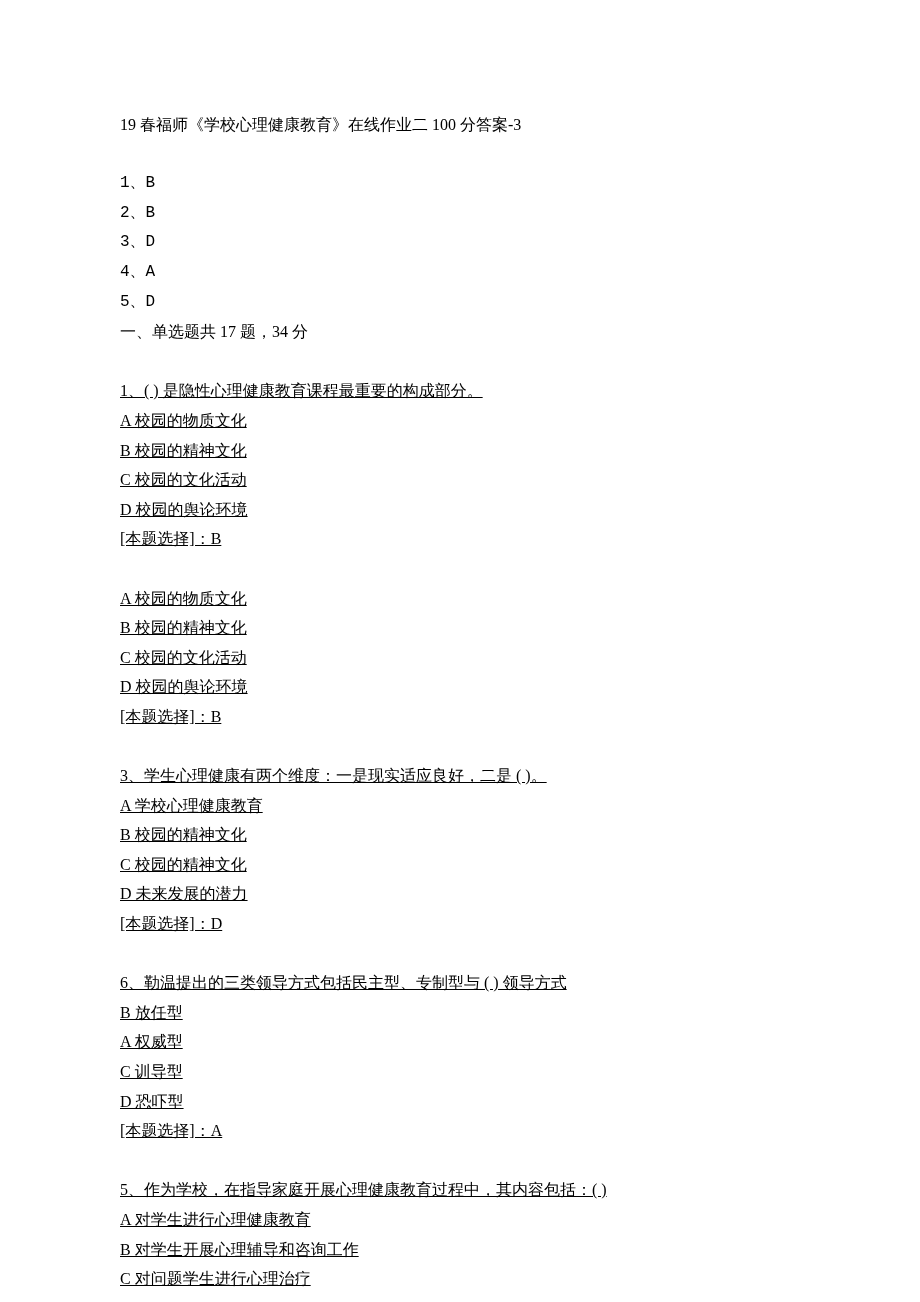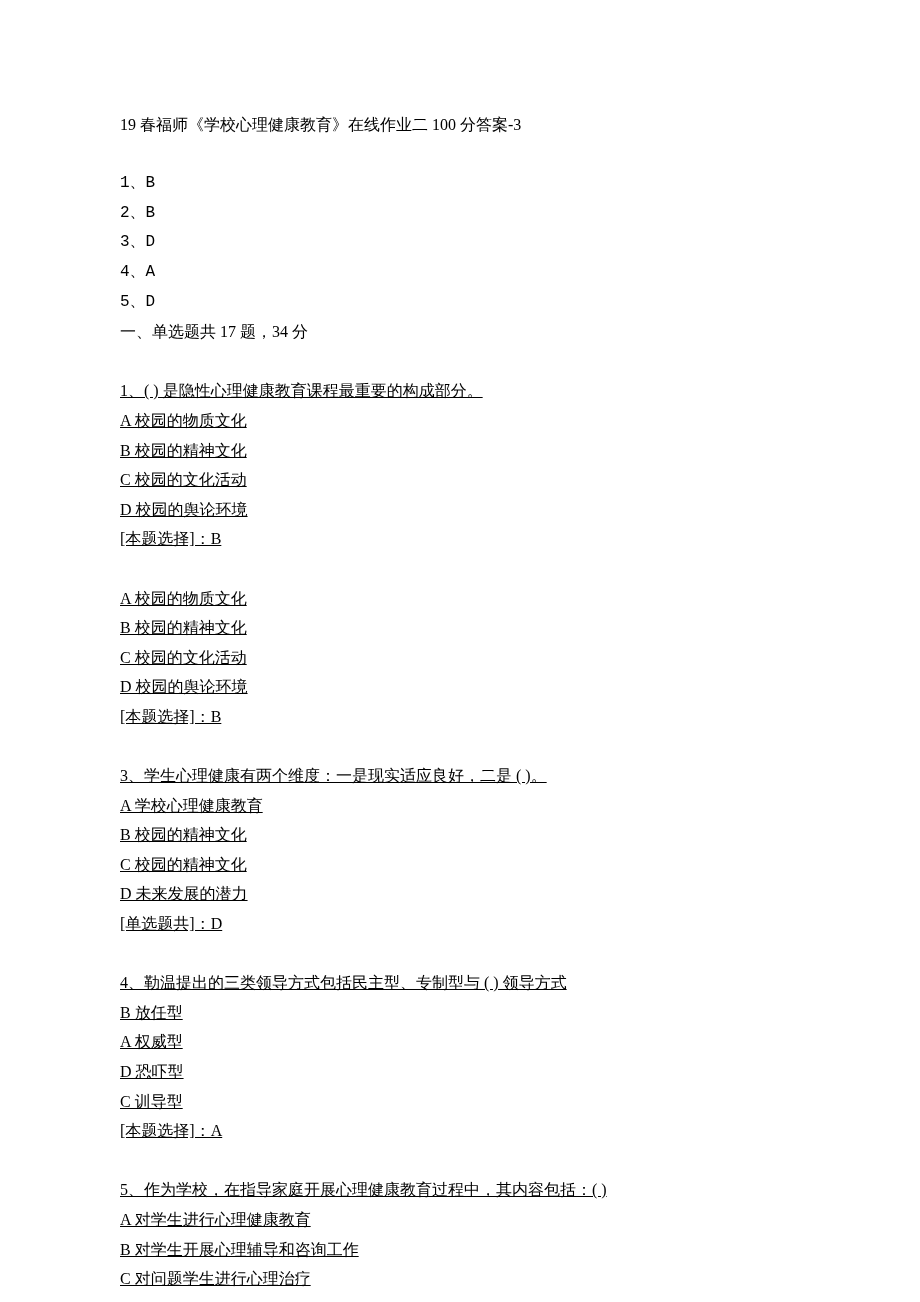--- a/index.html
+++ b/index.html
@@ -70,29 +70,29 @@
   <div class="option-line">D 校园的舆论环境</div>
   <div class="answer-line">[本题选择]：B</div>
 </div>
 
 <div class="question-block">
   <div class="question-line">3、学生心理健康有两个维度：一是现实适应良好，二是 (  )。</div>
   <div class="option-line">A 学校心理健康教育</div>
   <div class="option-line">B 校园的精神文化</div>
   <div class="option-line">C 校园的精神文化</div>
   <div class="option-line">D 未来发展的潜力</div>
-  <div class="answer-line">[单选题共]：D</div>
+  <div class="answer-line">[本题选择]：D</div>
 </div>
 
 <div class="question-block">
-  <div class="question-line">4、勒温提出的三类领导方式包括民主型、专制型与 (  ) 领导方式</div>
+  <div class="question-line">6、勒温提出的三类领导方式包括民主型、专制型与 (  ) 领导方式</div>
   <div class="option-line">B 放任型</div>
   <div class="option-line">A 权威型</div>
+  <div class="option-line">C 训导型</div>
   <div class="option-line">D 恐吓型</div>
-  <div class="option-line">C 训导型</div>
   <div class="answer-line">[本题选择]：A</div>
 </div>
 
 <div class="question-block">
   <div class="question-line">5、作为学校，在指导家庭开展心理健康教育过程中，其内容包括：(  )</div>
   <div class="option-line">A 对学生进行心理健康教育</div>
   <div class="option-line">B 对学生开展心理辅导和咨询工作</div>
   <div class="option-line">C 对问题学生进行心理治疗</div>
 
 </div>

